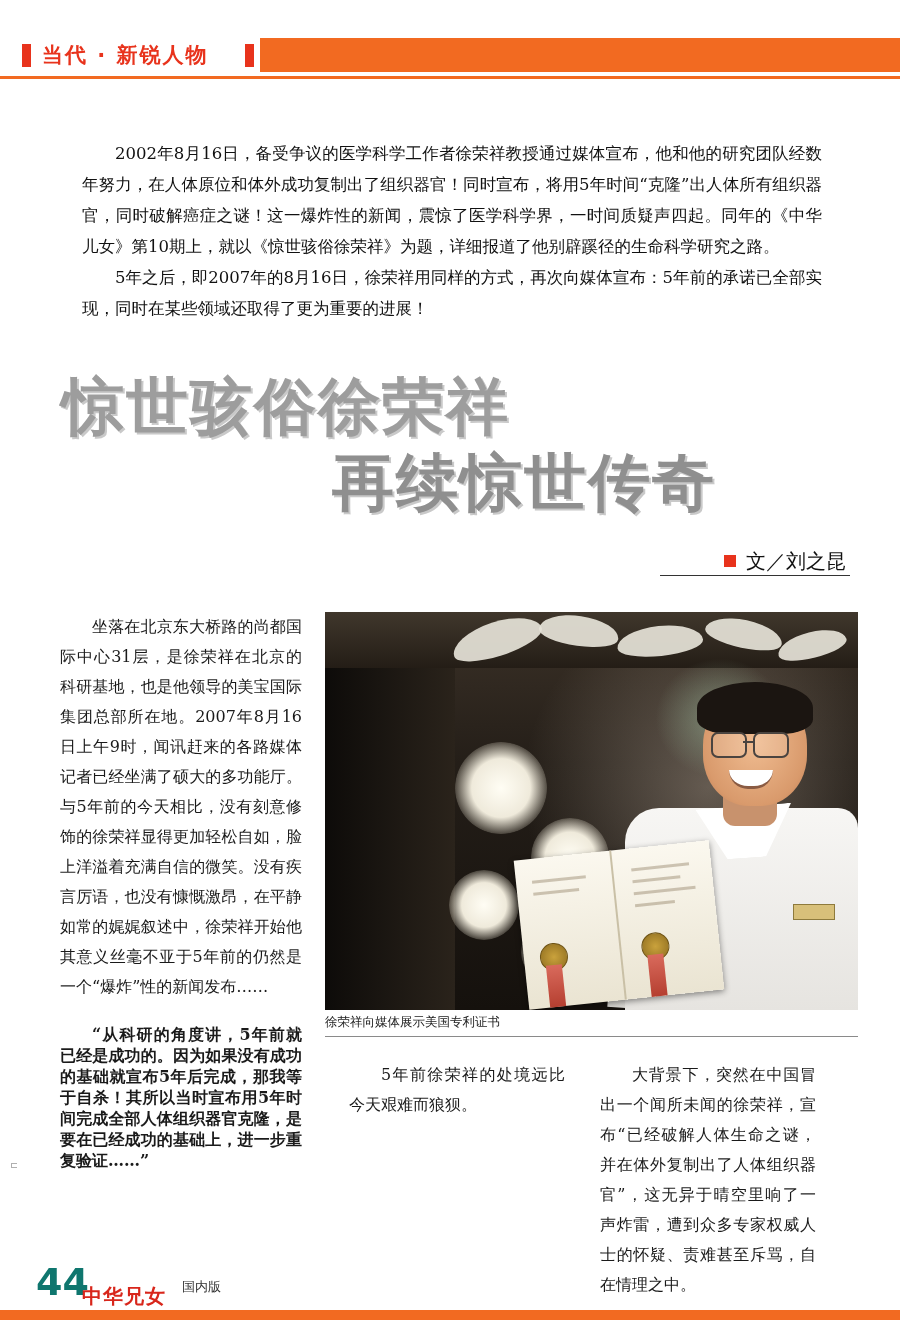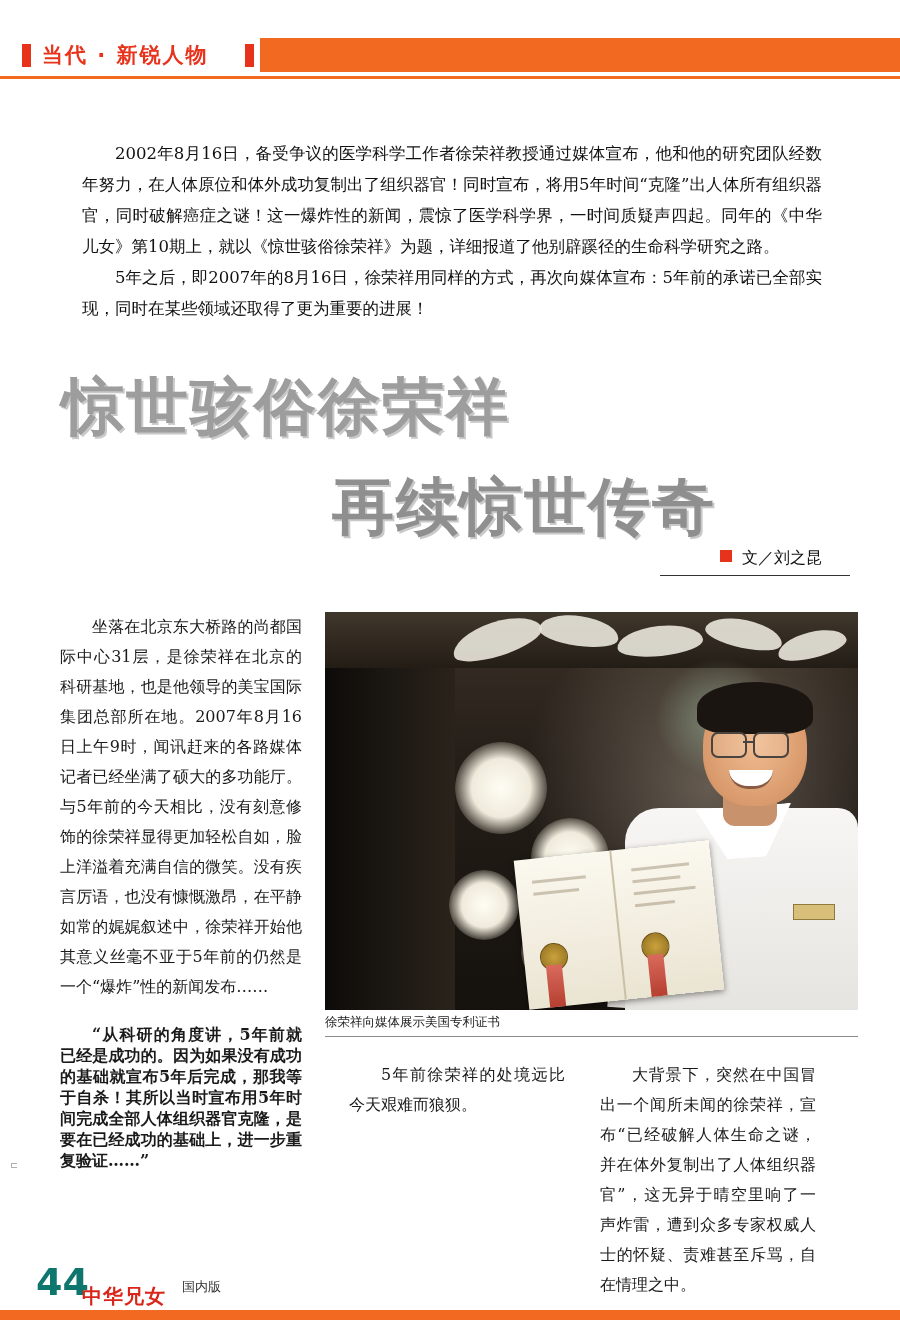--- a/index.html
+++ b/index.html
@@ -112,29 +112,28 @@
     left: 332px;
     top: 76px;
     font-size: 62px;
     font-weight: bold;
     letter-spacing: 2px;
     color: #8f8f8f;
     line-height: 70px;
     white-space: nowrap;
     text-shadow: 2px 2px 0 #c9c9c9;
     font-family: "DejaVu Sans", "Liberation Sans", sans-serif;
-    margin-top: 24px;
   }
 
   
   .byline {
     position: absolute;
-    right: 78px;
+    right: 54px;
     top: 548px;
-    font-size: 16px;
+    font-size: 20px;
     color: #111;
     white-space: nowrap;
     font-family: "DejaVu Serif", "Liberation Serif", serif;
   }
   .byline .sq {
     display: inline-block;
     width: 12px;
     height: 12px;
     background: #e8331c;
     margin-right: 10px;

